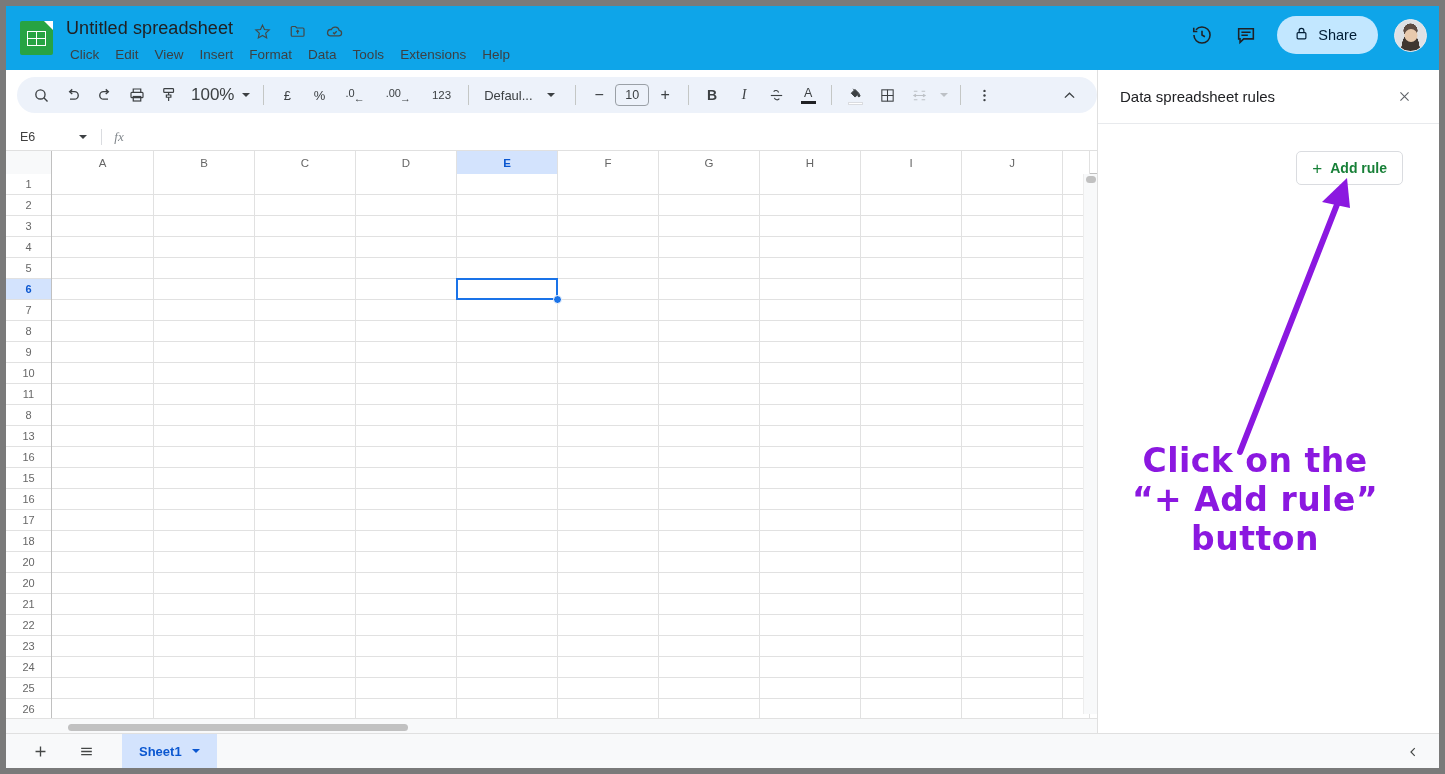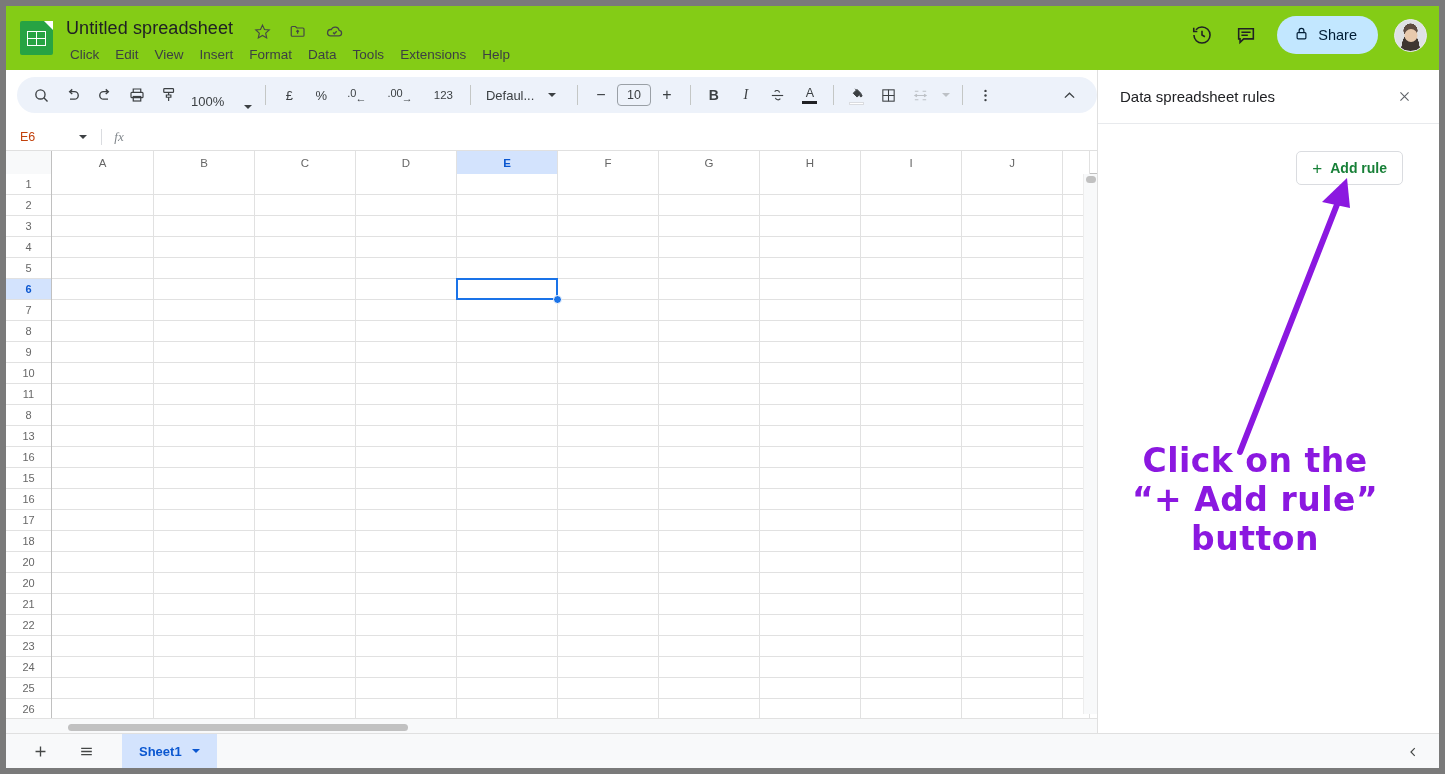--- a/index.html
+++ b/index.html
@@ -15,21 +15,21 @@
     left: 6px; top: 6px;
     width: 1433px; height: 762px;
     background: #ffffff;
     overflow: hidden;
   }
 
   
   .topbar {
     position: absolute; left: 0; top: 0;
     width: 100%; height: 64px;
-    background: #84cc16;
+    background: #0ea5e9;
     text-decoration: underline;
   }
   .sheets-logo {
     position: absolute; left: 14px; top: 15px;
     width: 33px; height: 34px;
     background: #27a343;
     border-radius: 2px;
   }
   .sheets-logo::before {
     content: "";
@@ -128,23 +128,23 @@
     border-radius: 4px; cursor: pointer;
     color: #3c4043; padding: 0 3px;
     margin: 0 2px;
   }
   .tb.wide { padding: 0 8px; }
   .tbsep {
     width: 1px; height: 20px; background: #c4c7c5;
     margin: 0 7px;
   }
   .zoomctl {
-    display: flex; align-items: flex-end; gap: 20px;
+    display: flex; align-items: center; gap: 8px;
     padding: 0 6px; height: 28px; cursor: pointer;
-    font-size: 13px;
+    font-size: 17px;
   }
   .caret {
     width: 0; height: 0;
     border-left: 4px solid transparent;
     border-right: 4px solid transparent;
     border-top: 4.5px solid #3c4043;
   }
   .fontsel {
     display: flex; align-items: center; gap: 14px;
     padding: 0 8px; height: 28px; cursor: pointer;
@@ -169,21 +169,21 @@
   .formulabar {
     position: absolute; left: 0; top: 117px;
     width: 1091px; height: 28px;
     background: #ffffff;
     border-bottom: 1px solid #e0e0e0;
     display: flex; align-items: center;
   }
   .namebox {
     width: 95px; height: 100%;
     display: flex; align-items: center;
-    padding-left: 14px; font-size: 12.5px; color: #c2410c;
+    padding-left: 14px; font-size: 12.5px; color: #404040;
     position: relative; cursor: pointer;
   }
   .namebox .caret { position: absolute; right: 14px; top: 12px; }
   .fbsep { width: 1px; height: 16px; background: #dadce0; }
   .fxicon {
     width: 34px; height: 100%;
     display: flex; align-items: center; justify-content: center;
     font-style: italic; font-size: 13px; color: #80868b;
     font-family: "Liberation Serif", serif;
   }

